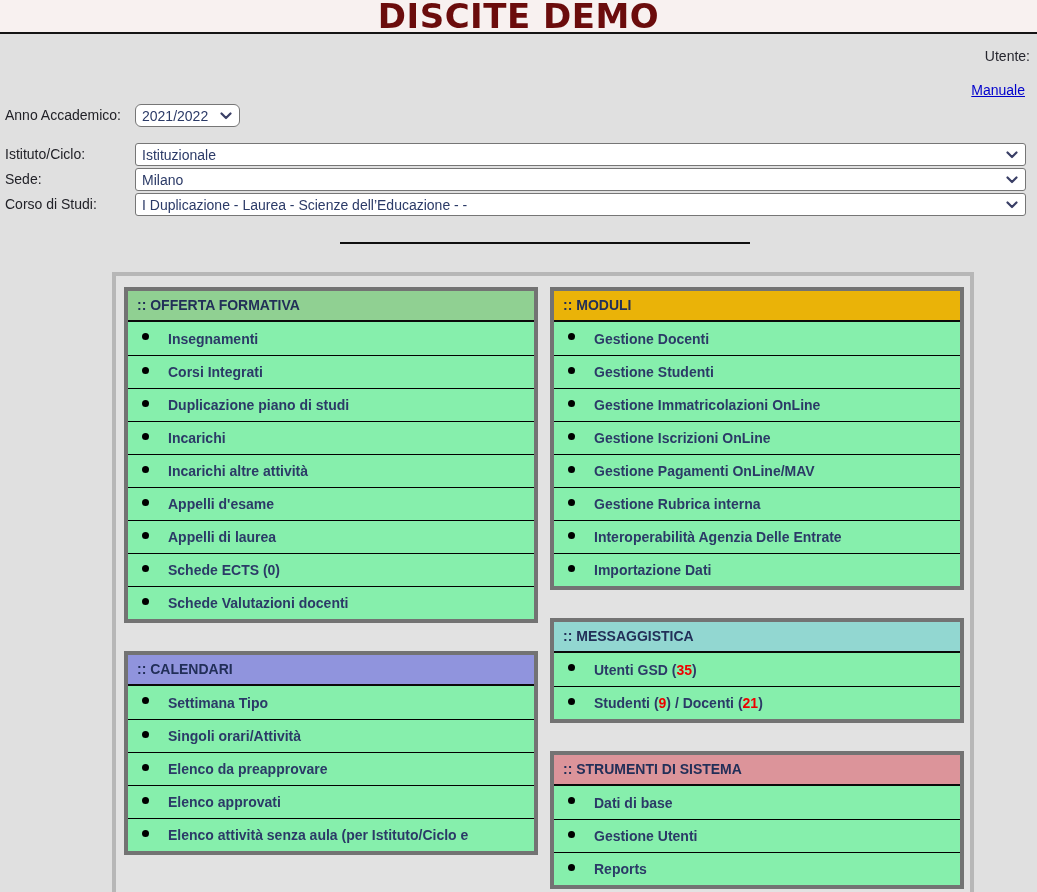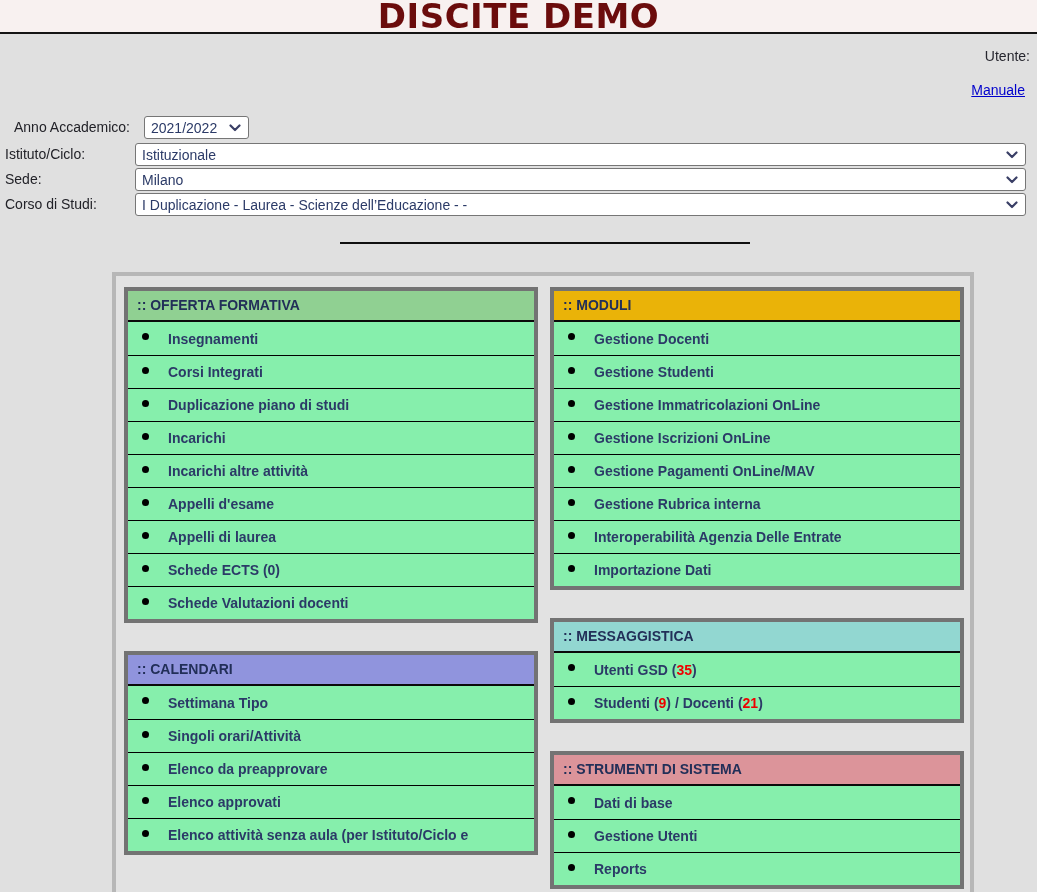--- a/index.html
+++ b/index.html
@@ -43,22 +43,22 @@
     position: absolute; left: 135px; height: 23px;
     background: #fff;
     border: 1px solid #767676; border-radius: 3px;
     display: flex; align-items: center; justify-content: space-between;
     padding: 0 7px 0 6px;
     font-size: 14px; color: #2b3a67;
     cursor: pointer;
   }
   .select-box .val { white-space: nowrap; overflow: hidden; }
   .chev { flex-shrink: 0; margin-left: 8px; }
-  .r1 { top: 116px; margin-left: 9px; } .r2 { top: 143px; } .r3 { top: 168px; } .r4 { top: 193px; }
-  .w-small { width: 105px; }
+  .r1 { top: 104px; } .r2 { top: 143px; } .r3 { top: 168px; } .r4 { top: 193px; }
+  .w-small { width: 105px; border-radius: 6px; }
   .w-wide  { width: 891px; }
   .separator {
     position: absolute; left: 340px; top: 242px; width: 410px; height: 0;
     border-top: 2px solid #101010;
   }
   
   .menu-container {
     position: absolute; left: 112px; top: 272px;
     width: 862px; height: 648px;
     border: 4px solid #b7b7b7;

